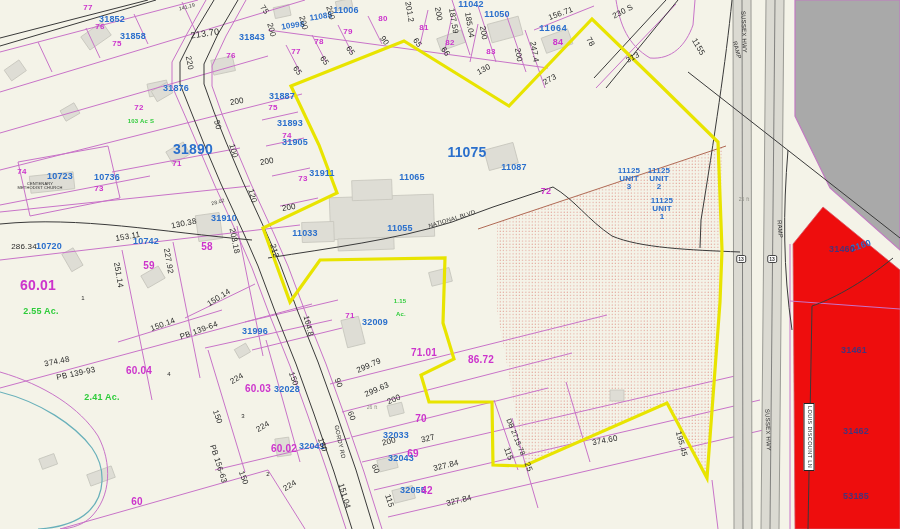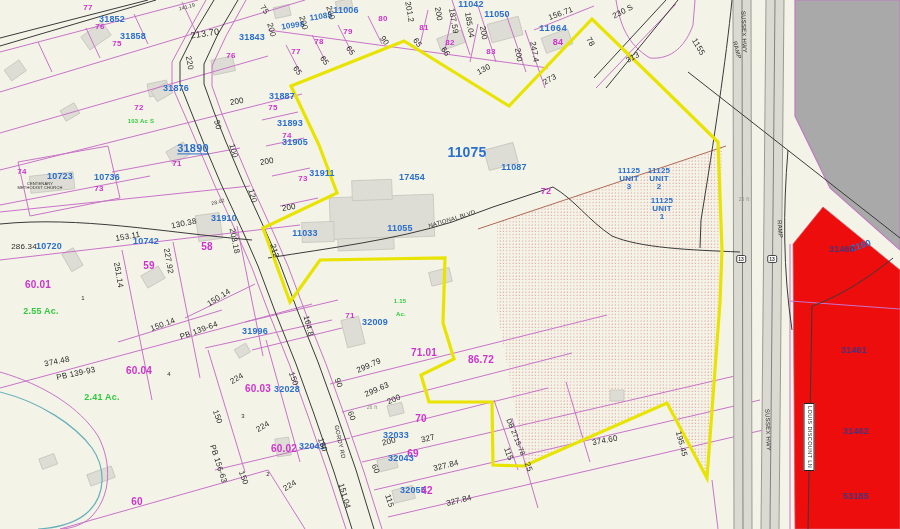--- a/index.html
+++ b/index.html
@@ -188,30 +188,30 @@
       <span class="lbl b" style="left: 176px; top: 89px; font-size: 9px; --r: 0deg;">31876</span>
       <span class="lbl m s8" style="left: 139px; top: 108px; --r: 0deg; font-size: 8px;">72</span>
       <span class="lbl g" style="left: 141px; top: 121px; font-size: 6px; --r: 0deg;">103 Ac S</span>
       <span class="lbl k s8" style="left: 237px; top: 102px; --r: -10deg; font-size: 8px;">200</span>
       <span class="lbl b" style="left: 282px; top: 97px; font-size: 9px; --r: 0deg;">31887</span>
       <span class="lbl m s8" style="left: 273px; top: 108px; --r: 0deg; font-size: 8px;">75</span>
       <span class="lbl k s8" style="left: 217px; top: 125px; --r: 75deg; font-size: 8px;">50</span>
       <span class="lbl b" style="left: 290px; top: 124px; font-size: 9px; --r: 0deg;">31893</span>
       <span class="lbl m s8" style="left: 287px; top: 136px; --r: 0deg; font-size: 8px;">74</span>
       <span class="lbl k s8" style="left: 233px; top: 151px; --r: 75deg; font-size: 8px;">100</span>
-      <span class="lbl b" style="left: 193px; top: 149px; font-size: 11px; text-decoration: underline; --r: 0deg;">31890</span>
+      <span class="lbl b" style="left: 193px; top: 149px; font-size: 14px; --r: 0deg;">31890</span>
       <span class="lbl m s8" style="left: 177px; top: 164px; --r: 0deg; font-size: 8px;">71</span>
       <span class="lbl k s8" style="left: 267px; top: 162px; --r: -10deg; font-size: 8px;">200</span>
       <span class="lbl b" style="left: 295px; top: 143px; font-size: 9px; --r: 0deg;">31905</span>
       <span class="lbl m s8" style="left: 303px; top: 179px; --r: 0deg; font-size: 8px;">73</span>
       <span class="lbl b" style="left: 322px; top: 174px; font-size: 9px; --r: 0deg;">31911</span>
       <span class="lbl k s8" style="left: 289px; top: 208px; --r: -10deg; font-size: 8px;">200</span>
       <span class="lbl b" style="left: 305px; top: 234px; font-size: 9px; --r: 0deg;">11033</span>
       <span class="lbl k s8" style="left: 274px; top: 251px; --r: 75deg; font-size: 8px;">212</span>
-      <span class="lbl b" style="left: 412px; top: 178px; font-size: 9px; --r: 0deg;">17454</span>
+      <span class="lbl b" style="left: 412px; top: 178px; font-size: 9px; --r: 0deg;">11065</span>
       <span class="lbl b" style="left: 467px; top: 152px; font-size: 14px; --r: 0deg;">11075</span>
       <span class="lbl b" style="left: 514px; top: 168px; font-size: 9px; --r: 0deg;">11087</span>
       <span class="lbl b" style="left: 400px; top: 229px; font-size: 9px; --r: 0deg;">11055</span>
       <span class="lbl k" style="left: 452px; top: 219px; font-size: 6px; --r: -17deg;">NATIONAL BLVD</span>
       <span class="lbl m" style="left: 546px; top: 192px; font-size: 9px; --r: 0deg;">72</span>
       <span class="lbl b s8" style="left: 629px; top: 179px; --r: 0deg; font-size: 8px;">11125
 UNIT
 3</span>
       <span class="lbl b s8" style="left: 659px; top: 179px; --r: 0deg; font-size: 8px;">11125
 UNIT
@@ -232,21 +232,21 @@
       <span class="lbl b" style="left: 224px; top: 219px; font-size: 9px; --r: 0deg;">31910</span>
       <span class="lbl k s8" style="left: 234px; top: 241px; --r: 78deg; font-size: 8px;">203.18</span>
       <span class="lbl k s8" style="left: 128px; top: 237px; --r: -10deg; font-size: 8px;">153.11</span>
       <span class="lbl b" style="left: 146px; top: 242px; font-size: 9px; --r: 0deg;">10742</span>
       <span class="lbl k s8" style="left: 168px; top: 261px; --r: 80deg; font-size: 8px;">227.92</span>
       <span class="lbl m" style="left: 207px; top: 247px; font-size: 10px; --r: 0deg;">58</span>
       <span class="lbl m" style="left: 149px; top: 266px; font-size: 10px; --r: 0deg;">59</span>
       <span class="lbl k s8" style="left: 118px; top: 275px; --r: 80deg; font-size: 8px;">251.14</span>
       <span class="lbl k s8" style="left: 24px; top: 247px; --r: 0deg; font-size: 8px;">286.34</span>
       <span class="lbl b" style="left: 49px; top: 247px; font-size: 9px; --r: 0deg;">10720</span>
-      <span class="lbl m" style="left: 38px; top: 285px; font-size: 10px; --r: 0deg;">60.01</span>
+      <span class="lbl m" style="left: 38px; top: 285px; font-size: 14px; --r: 0deg;">60.01</span>
       <span class="lbl g" style="left: 41px; top: 312px; font-size: 9px; --r: 0deg;">2.55 Ac.</span>
       <span class="lbl k s8" style="left: 219px; top: 298px; --r: -32deg; font-size: 8px;">150.14</span>
       <span class="lbl k" style="left: 83px; top: 298px; font-size: 6px; --r: 0deg;">1</span>
       <span class="lbl k s8" style="left: 57px; top: 362px; --r: -12deg; font-size: 8px;">374.48</span>
       <span class="lbl k s8" style="left: 76px; top: 374px; --r: -12deg; font-size: 8px;">PB 139-93</span>
       <span class="lbl m" style="left: 139px; top: 371px; font-size: 10px; --r: 0deg;">60.04</span>
       <span class="lbl k" style="left: 169px; top: 374px; font-size: 6px; --r: 0deg;">4</span>
       <span class="lbl g" style="left: 102px; top: 398px; font-size: 9px; --r: 0deg;">2.41 Ac.</span>
       <span class="lbl k s8" style="left: 163px; top: 325px; --r: -20deg; font-size: 8px;">150.14</span>
       <span class="lbl k s8" style="left: 199px; top: 331px; --r: -20deg; font-size: 8px;">PB 139-64</span>

